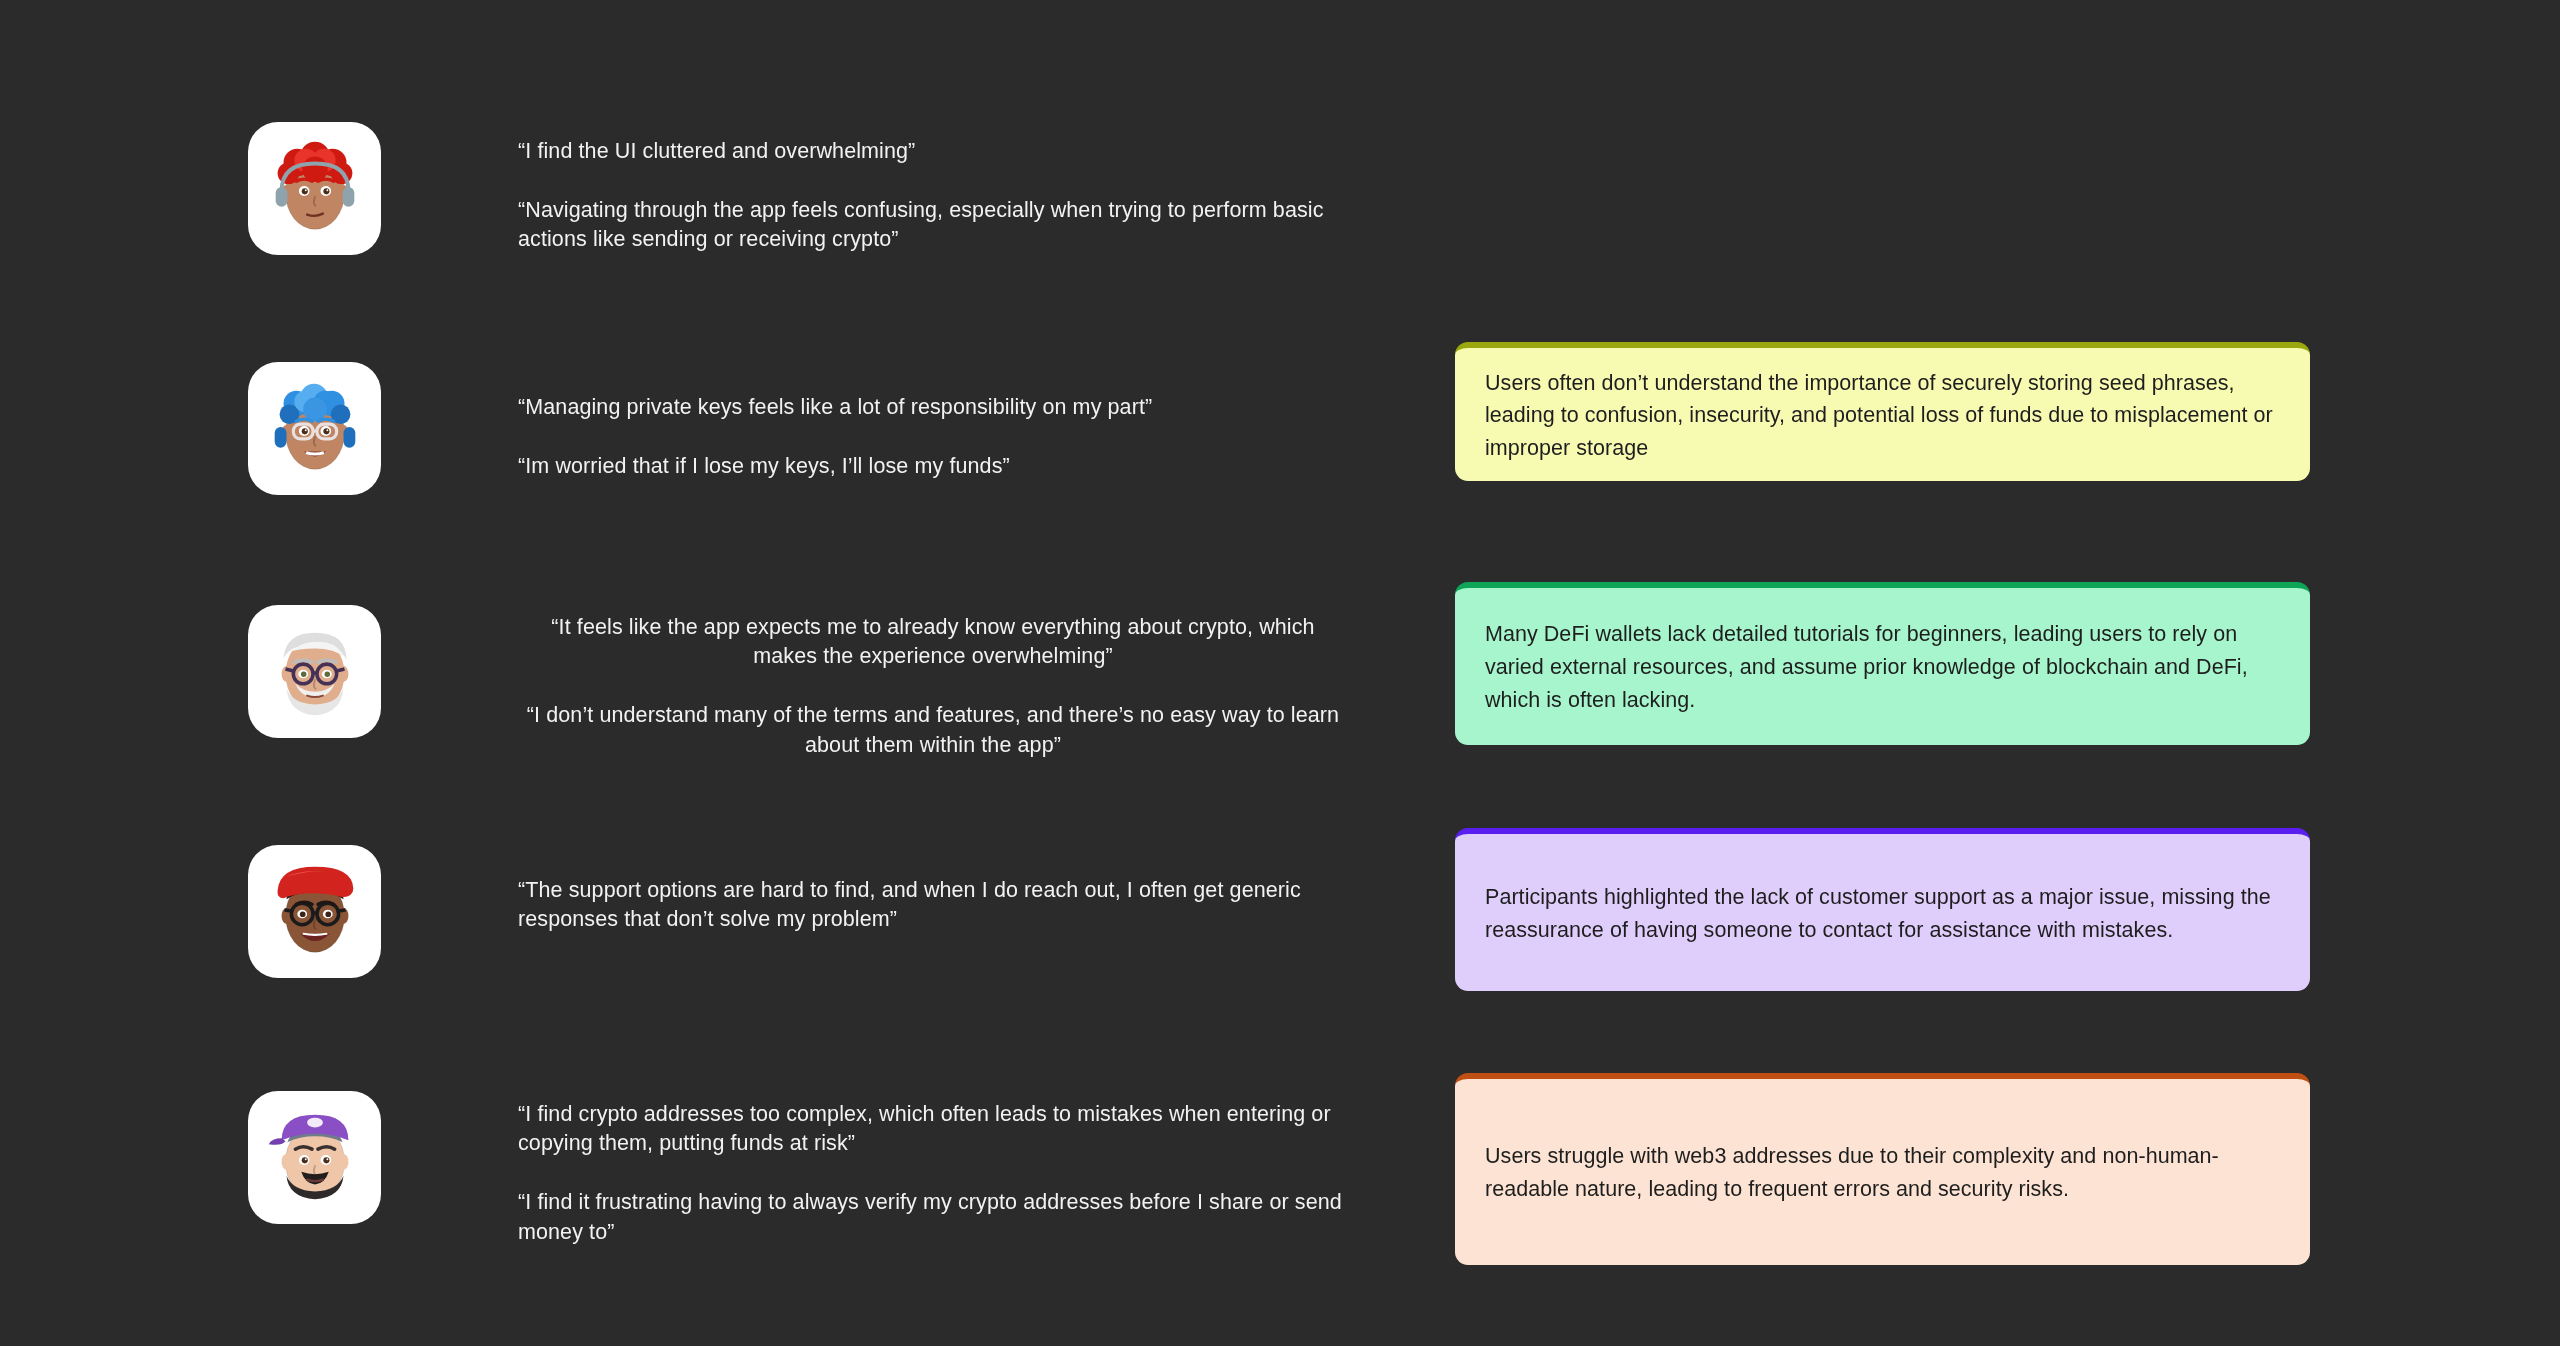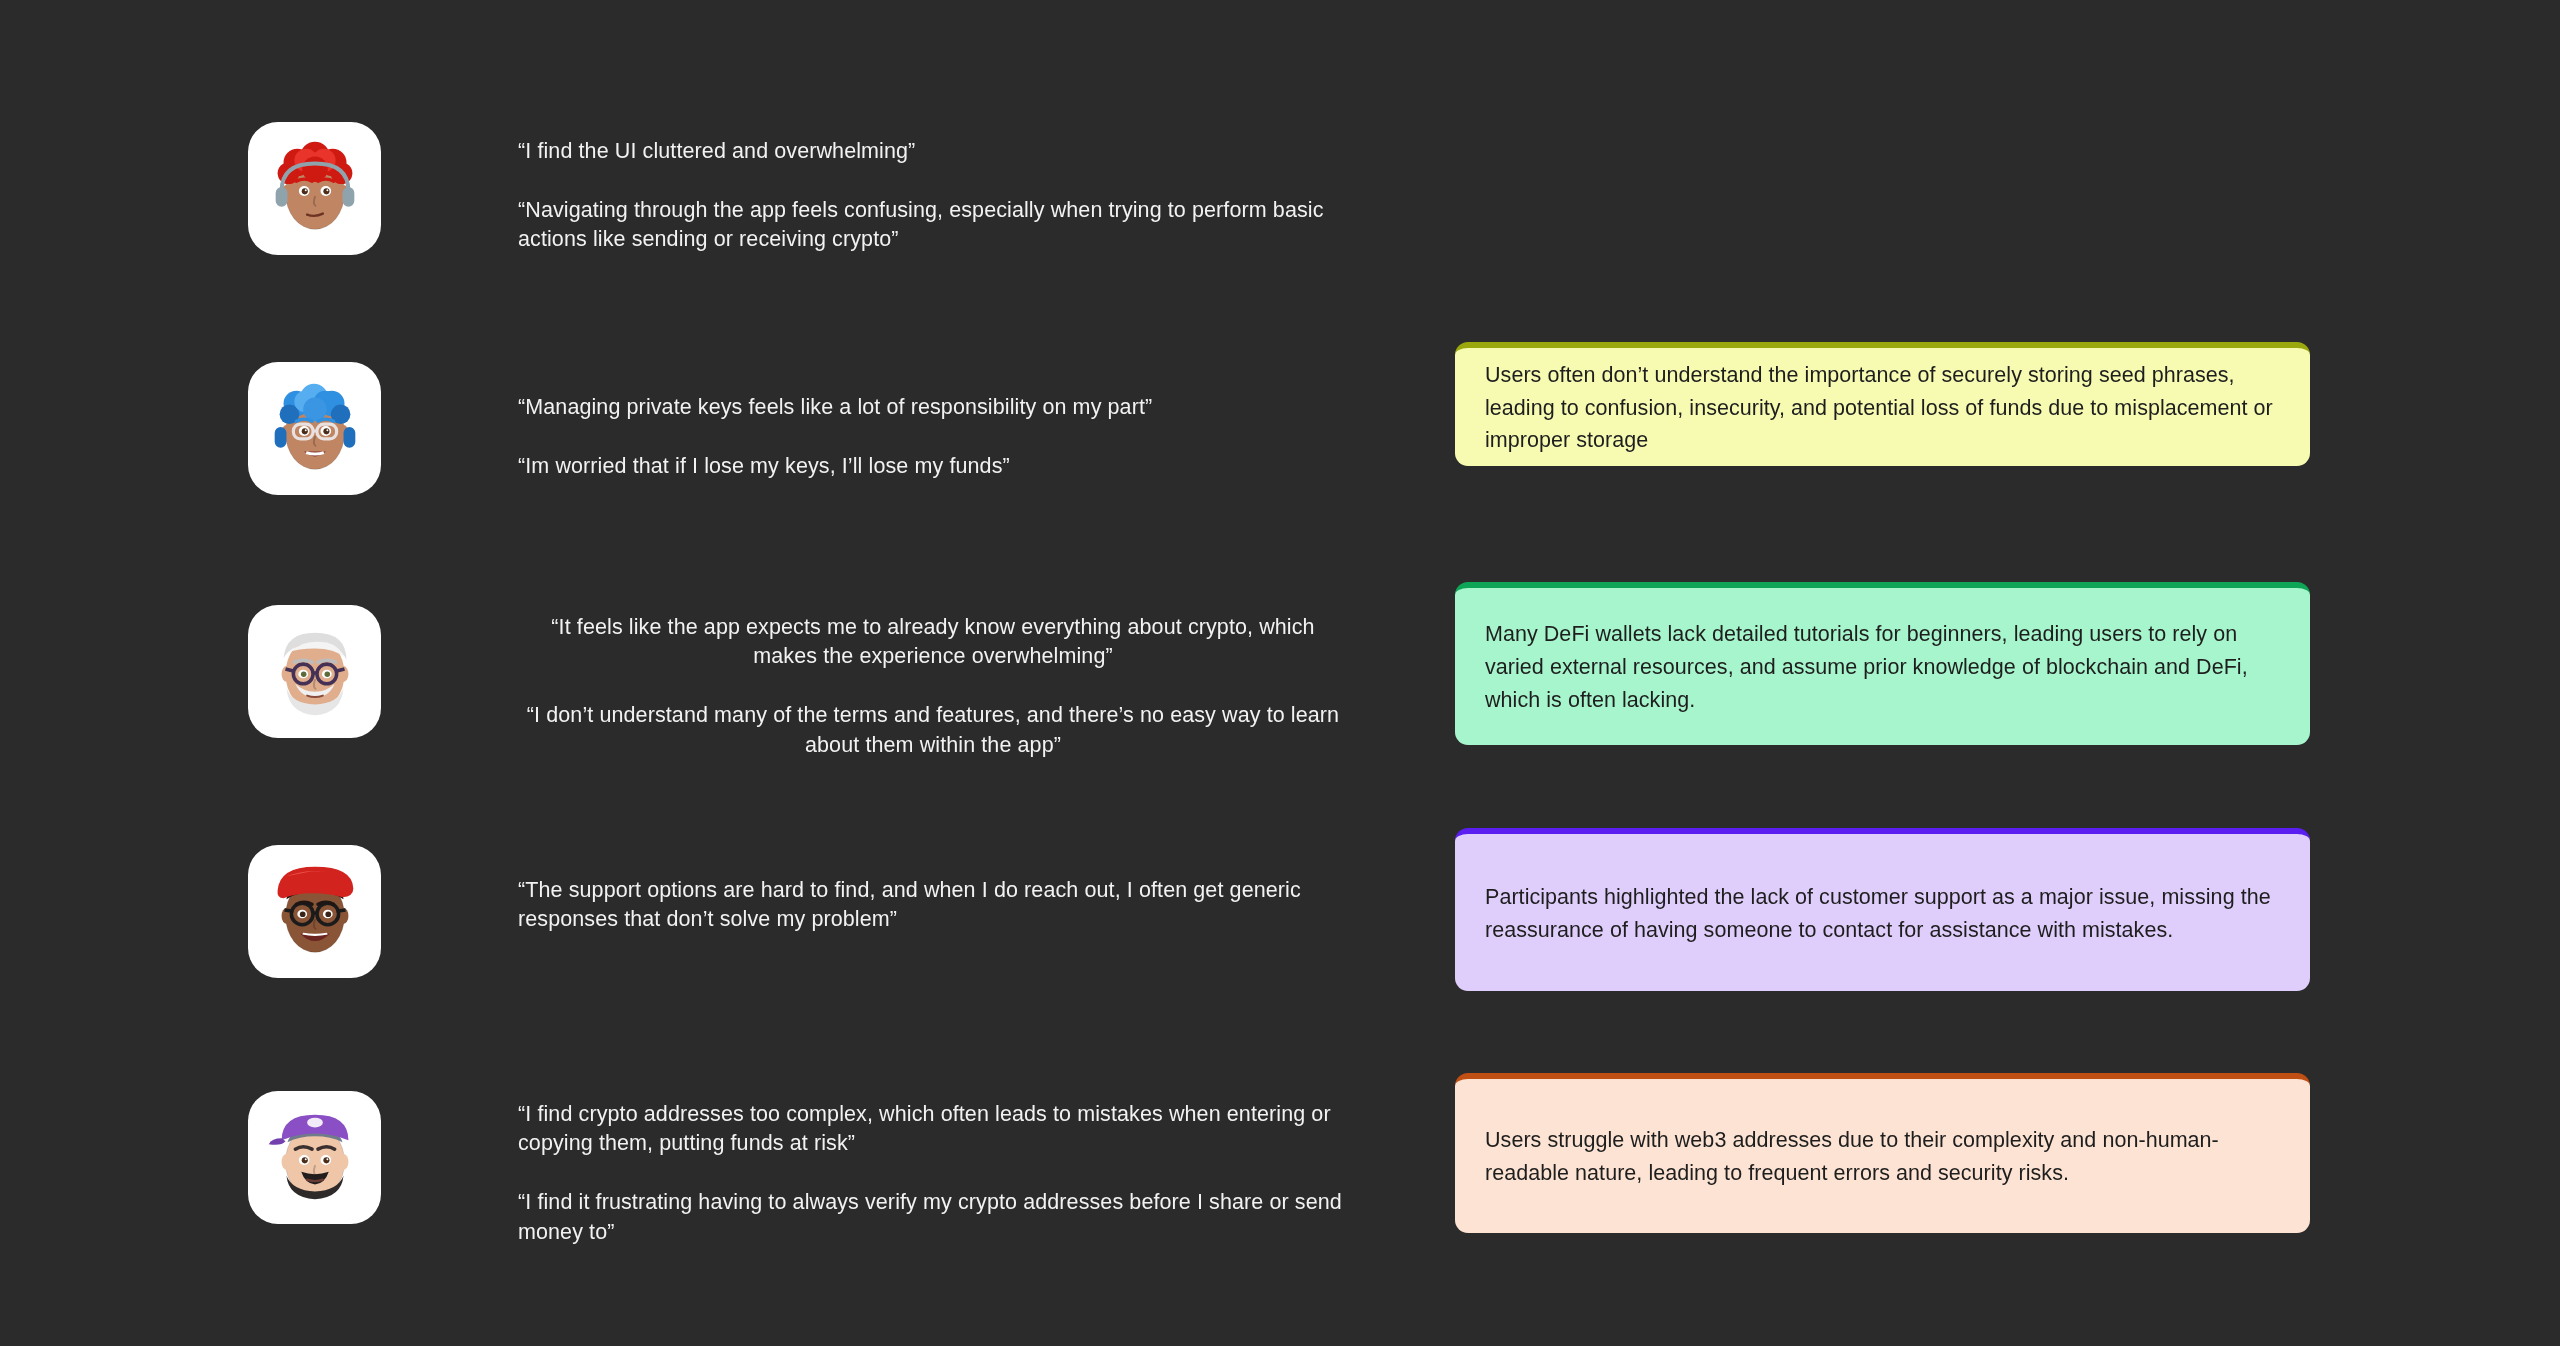--- a/index.html
+++ b/index.html
@@ -104,24 +104,24 @@
   .row-3 .avatar-tile { top: 12px; }
   .row-4 .avatar-tile { top: 18px; }
 
   .row-0 .quotes { top: 42px; }
   .row-1 .quotes { top: 48px; }
   .row-2 .quotes { top: 28px; text-align: center; }
   .row-3 .quotes { top: 43px; }
   .row-4 .quotes { top: 27px; }
 
   .row-0 .insight-card { top: 0px;  height: 148px; }
-  .row-1 .insight-card { top: -3px; height: 124px; }
+  .row-1 .insight-card { top: -3px; height: 139px; }
   .row-2 .insight-card { top: -3px; height: 163px; }
   .row-3 .insight-card { top: -5px; height: 163px; }
-  .row-4 .insight-card { top: 0px;  height: 160px; }
+  .row-4 .insight-card { top: 0px;  height: 192px; }
 </style>
 </head>
 <body>
 
 <div class="board">
   <div class="rows" id="rows-container">
       <div class="row row-0">
         <div class="avatar-tile">
           <svg viewBox="0 0 120 120" xmlns="http://www.w3.org/2000/svg">
 

